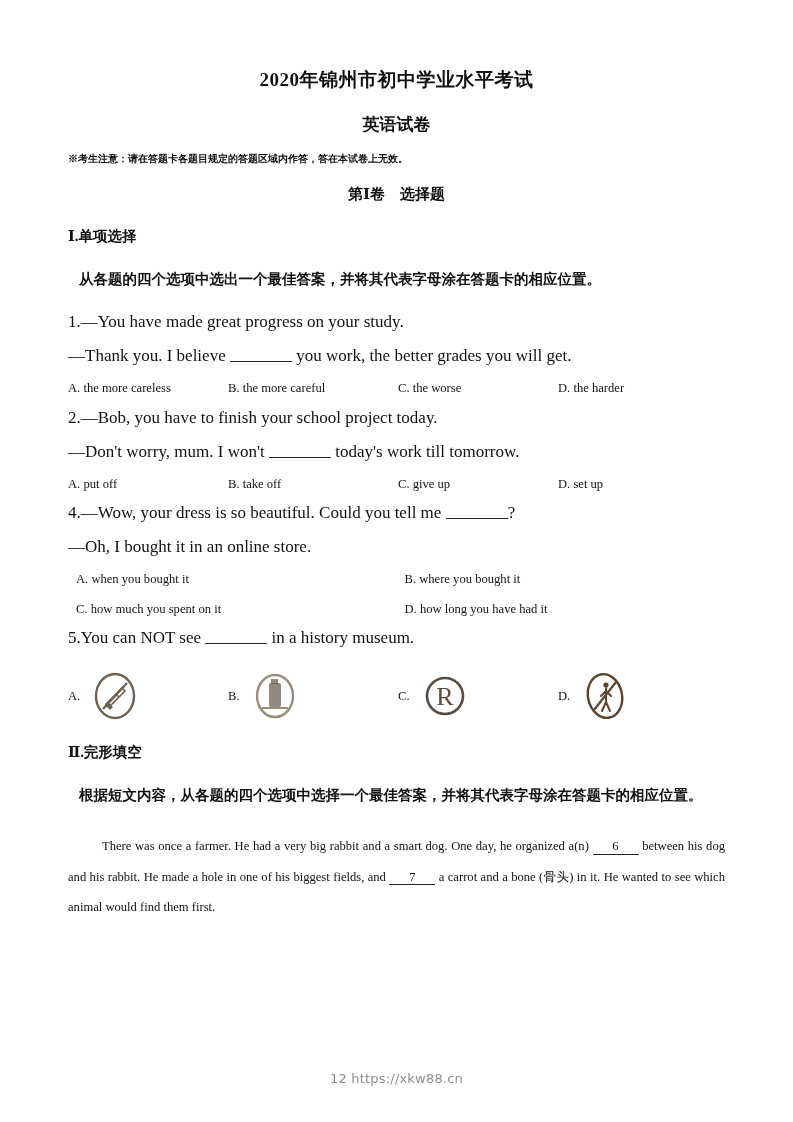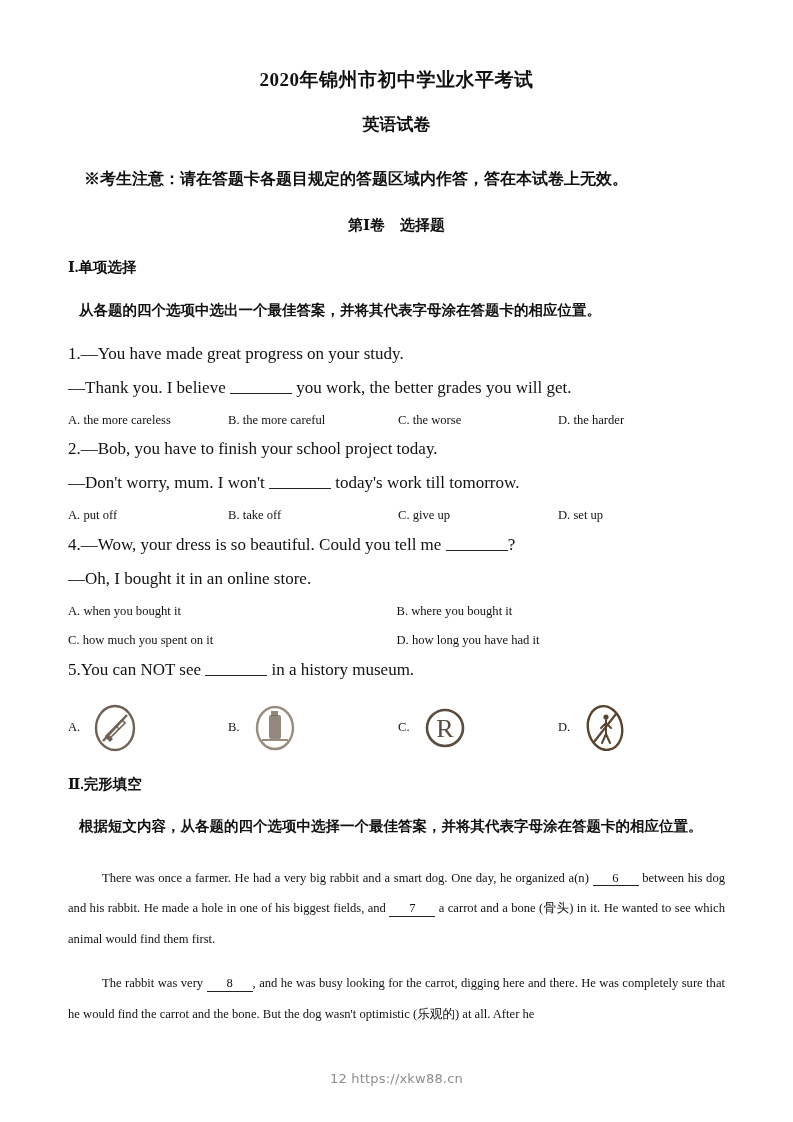--- a/index.html
+++ b/index.html
@@ -35,23 +35,23 @@
   }
   .doc-subtitle {
     text-align: center;
     font-size: 17px;
     font-weight: bold;
     margin: 0;
     padding-top: 20px;
     line-height: 1.2;
   }
   .notice {
-    font-size: 16px;
-    font-weight: bold;
-    margin: 16px;
+    font-size: 10px;
+    font-weight: bold;
+    margin: 0;
     padding-top: 18px;
     text-align: left;
     line-height: 1.25;
   }
   .part-title {
     text-align: center;
     font-size: 15px;
     font-weight: bold;
     margin: 8px;
     padding-top: 11px;
@@ -88,21 +88,21 @@
   .opts {
     display: flex;
     padding-top: 13px;
     font-size: 12.6px;
     line-height: 1.3;
   }
   .opts.four > .opt:nth-child(1) { width: 160px; }
   .opts.four > .opt:nth-child(2) { width: 170px; }
   .opts.four > .opt:nth-child(3) { width: 160px; }
   .opts.four > .opt:nth-child(4) { width: 160px; }
-  .opts.two > .opt { width: 330px; }
+  .opts.two > .opt { width: 330px; margin-left: 8px; }
   .opt { white-space: nowrap; }
 
   .blank-u {
     display: inline-block;
     border-bottom: 1px solid #222;
     width: 62px;
     height: 11px;
     vertical-align: -1px;
   }
 
@@ -255,19 +255,16 @@
     </div>
   </div>
 
   <h3 class="section-head">Ⅱ.完形填空</h3>
   <p class="section-instr">根据短文内容，从各题的四个选项中选择一个最佳答案，并将其代表字母涂在答题卡的相应位置。</p>
 
   <p class="passage">
     <span class="indent">There was once a farmer. He had a very big rabbit and a smart dog. One day, he organized a(n) </span><span class="num-blank">6</span><span> between his dog and his rabbit. He made a hole in one of his biggest fields, and </span><span class="num-blank">7</span><span> a carrot and a bone (骨头) in it. He wanted to see which animal would find them first.</span>
   </p>
 
-  <p class="passage">
-    <span class="indent">The rabbit was very </span><span class="num-blank">8</span><span>, and he was busy looking for the carrot, digging here and there. He was completely sure that he would find the carrot and the bone. But the dog wasn't optimistic (乐观的) at all. After he</span>
-  </p>
 
   <div class="footer">12 https://xkw88.cn</div>
 
 </div>
 
 </body></html>

